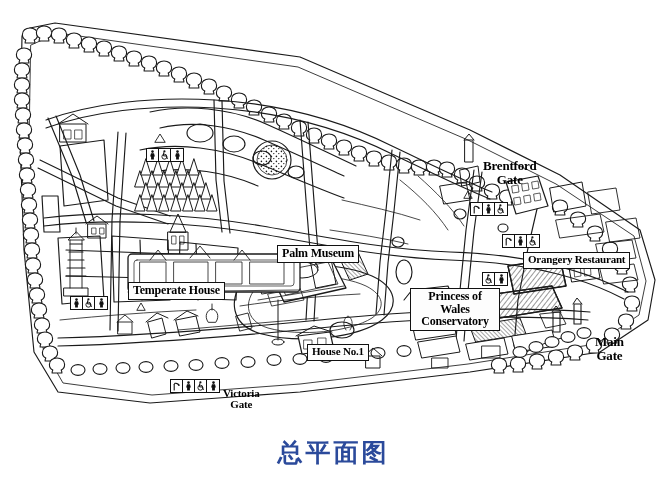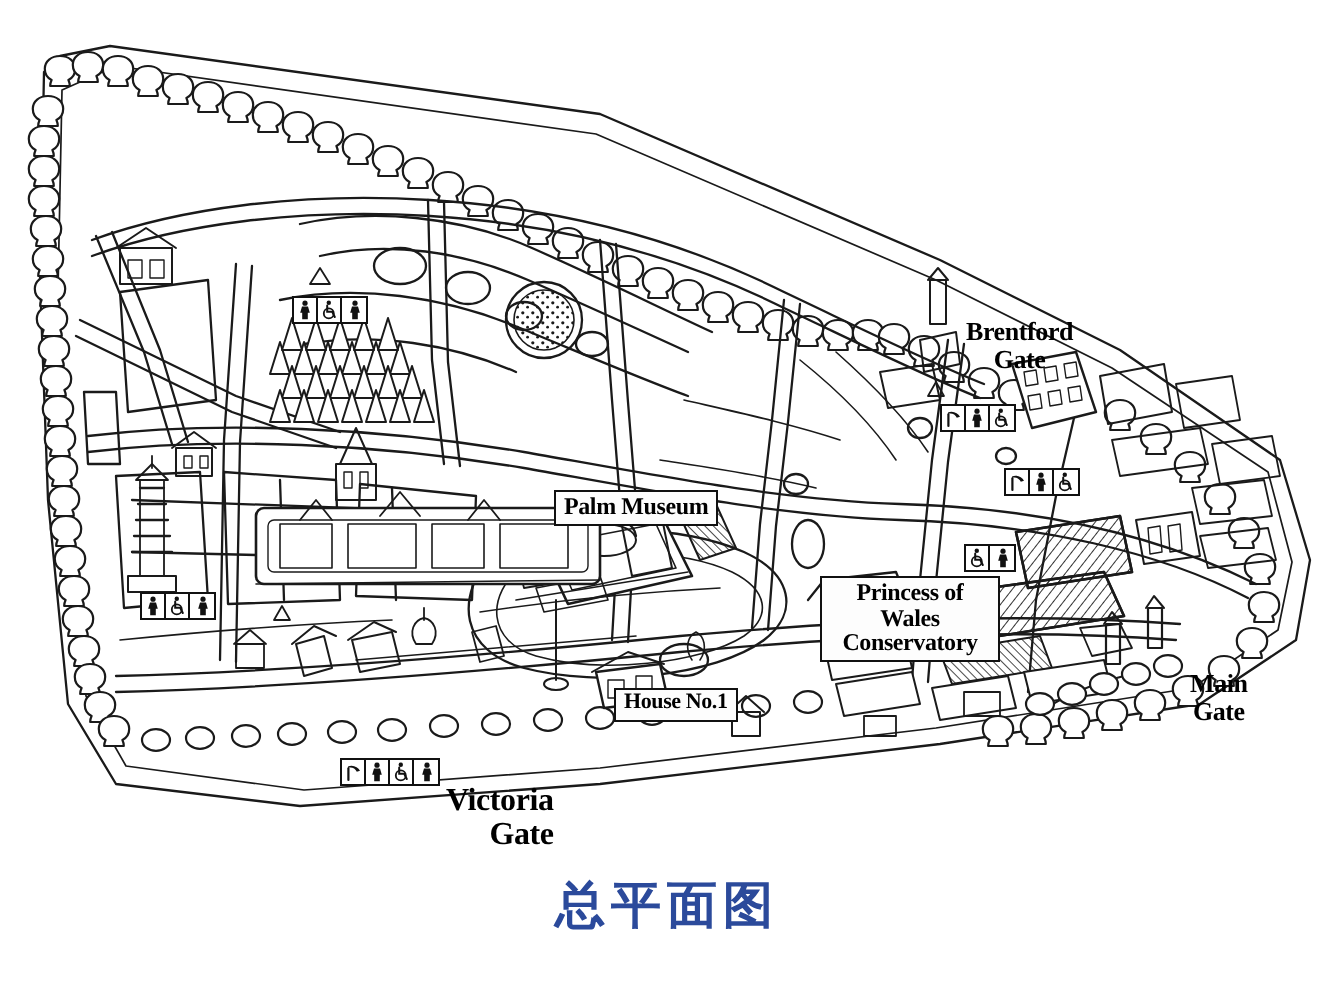--- a/index.html
+++ b/index.html
@@ -437,46 +437,52 @@
       <path d="M240,306 C280,300 320,296 360,294" stroke-width="0.8"></path>
       <path d="M400,180 C420,196 436,212 448,230" stroke-width="0.8"></path>
       <path d="M418,176 C436,192 452,208 464,226" stroke-width="0.8"></path>
       <path d="M342,200 C368,206 396,212 420,220" stroke-width="0.8"></path>
       <path d="M330,230 C356,234 384,238 408,244" stroke-width="0.8"></path>
       <path d="M178,330 C224,326 272,322 318,318" stroke-width="0.8"></path>
     </g>
   </svg>
 
 
+  <div class="label-box" style="left:128px;top:282px;font-size:12px;">
+    <span>Temperate House</span>
+  </div>
 
   <div class="label-box" style="left:277px;top:245px;font-size:12px;">
     <span>Palm Museum</span>
   </div>
 
   <div class="label-box" style="left:307px;top:344px;font-size:11px;">
     <span>House No.1</span>
   </div>
 
   <div class="label-box two-line" style="left:410px;top:288px;width:90px;font-size:12px;">
     <span style="white-space:pre-line;">Princess of Wales
 Conservatory</span>
   </div>
 
+  <div class="label-box" style="left:523px;top:252px;font-size:11px;">
+    <span>Orangery Restaurant</span>
+  </div>
 
   <div class="plain-label" style="left:483px;top:146px;font-size:13px;">
     <span>Brentford
 Gate</span>
   </div>
 
   <div class="plain-label" style="left:595px;top:322px;font-size:13px;">
     <span>Main
 Gate</span>
   </div>
 
-  <div class="plain-label" style="left:223px;top:377px;font-size:16px;text-align:right;">
+  <div class="plain-label" style="left:223px;top:377px;font-size:11px;text-align:center;">
     <span>Victoria
 Gate</span>
   </div>
 
   <div class="icon-strip" style="left:146px;top:148px;">
     <span class="icon-cell">
       <svg width="9" height="10" viewBox="0 0 9 10">
           <circle cx="4.5" cy="1.6" r="1.3" fill="#111"></circle>
           <path d="M3 3.3h3l.9 3.1h-1V9.6H3.1V6.4h-1z" fill="#111"></path>
         </svg>

